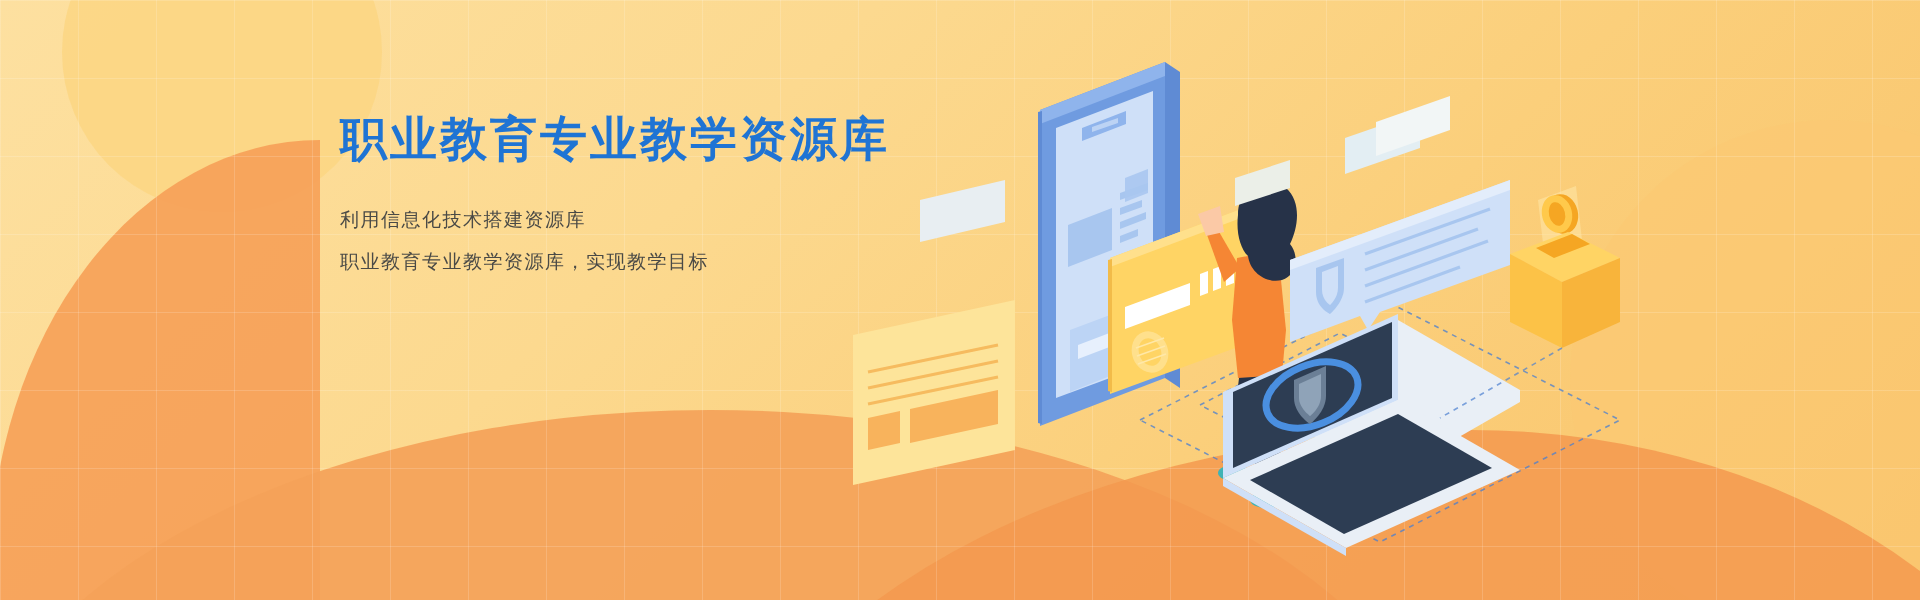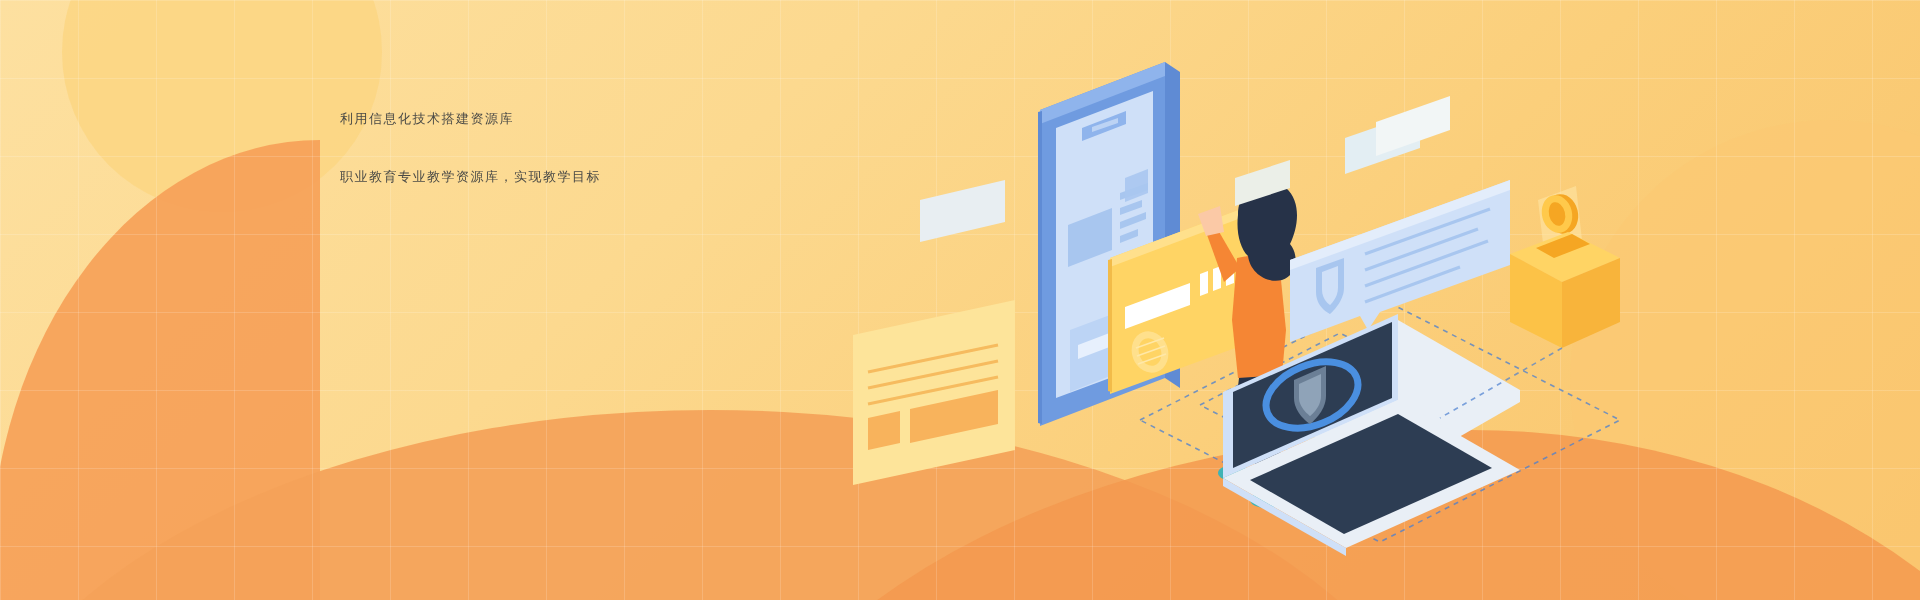--- a/index.html
+++ b/index.html
@@ -47,41 +47,42 @@
     background:#fbc873;opacity:.55;
   }
 
   
   .copy{position:absolute;left:340px;top:110px;width:620px;}
   .title{
     font-size:47px;font-weight:bold;color:#1f74d4;letter-spacing:3px;
     line-height:1.25;margin:0 0 38px 0;white-space:nowrap;
   }
   .sub{
-    font-size:13px;color:#4a4a46;letter-spacing:1.5px;margin:0 0 40px 0;
+    font-size:19px;color:#4a4a46;letter-spacing:1.5px;margin:0 0 16px 0;
     white-space:nowrap;
   }
 
   
   .illus{position:absolute;left:820px;top:0;width:1100px;height:600px;}
   .illus svg{display:block;}
 </style>
 </head>
 <body>
 
 <div id="banner">
 
   <div class="blob-circle"></div>
   <div class="blob-right-circle"></div>
   <div class="blob-wave-left"></div>
   <div class="blob-bottom"></div>
   <div class="blob-bottom2"></div>
   <div class="grid"></div>
 
   <div class="copy">
+    <h1 class="title">职业教育专业教学资源库</h1>
     <p class="sub">利用信息化技术搭建资源库</p>
     <p class="sub">职业教育专业教学资源库，实现教学目标</p>
   </div>
 
   <div class="illus">
     <svg width="1100" height="600" viewBox="0 0 1100 600" xmlns="http://www.w3.org/2000/svg">
 
       <g stroke="#4a7fd0" stroke-width="1.6" fill="none" stroke-dasharray="5 5" opacity=".75">
         <path d="M380 405 L520 333 L660 405 L520 477 Z"></path>
         <path d="M320 420 L560 298 L800 420 L560 542 Z"></path>

